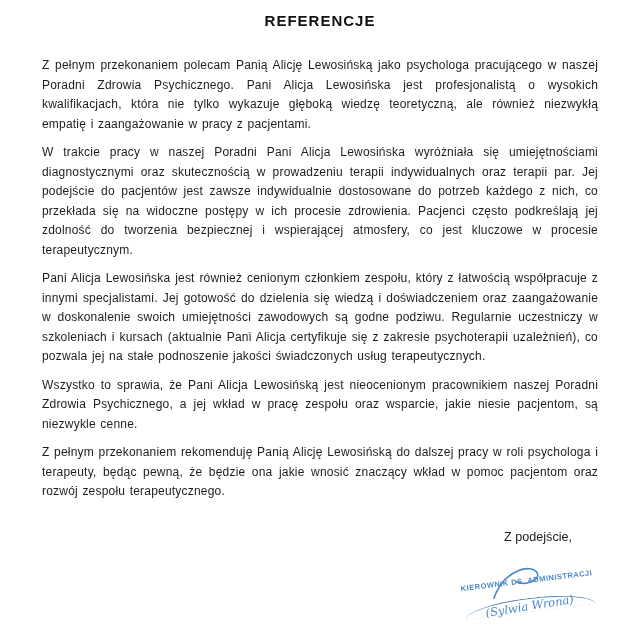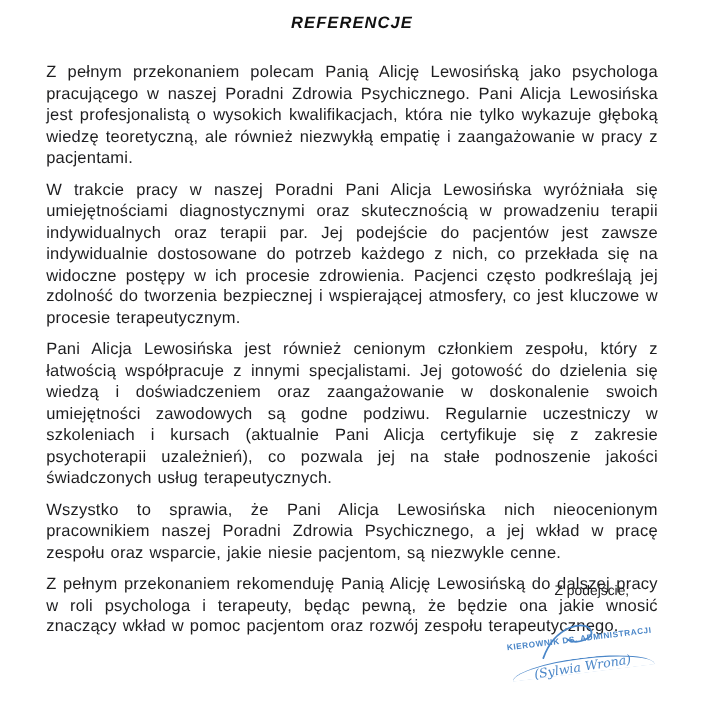--- a/index.html
+++ b/index.html
@@ -16,30 +16,29 @@
     color: #1d1d1f;
     overflow: hidden;
   }
   .doc-title {
     text-align: center;
     font-size: 15px;
     font-weight: bold;
     letter-spacing: 1px;
     padding-top: 12px;
     color: #111;
-    font-style: italic;
   }
   .doc-body {
     position: absolute;
     left: 42px;
     right: 42px;
     top: 56px;
   }
   .doc-body p {
-    font-size: 15px;
+    font-size: 12px;
     line-height: 19.5px;
     text-align: justify;
     color: #1d1d1f;
     margin-bottom: 9px;
     letter-spacing: 0.2px;
     word-spacing: 1px;
   }
   .closing {
     position: absolute;
     right: 68px;
@@ -95,21 +94,21 @@
 <body>
 
 <div class="page">
 
   <h1 class="doc-title">REFERENCJE</h1>
 
   <div class="doc-body">
     <p>Z pełnym przekonaniem polecam Panią Alicję Lewosińską jako psychologa pracującego w naszej Poradni Zdrowia Psychicznego. Pani Alicja Lewosińska jest profesjonalistą o wysokich kwalifikacjach, która nie tylko wykazuje głęboką wiedzę teoretyczną, ale również niezwykłą empatię i zaangażowanie w pracy z pacjentami.</p>
     <p>W trakcie pracy w naszej Poradni Pani Alicja Lewosińska wyróżniała się umiejętnościami diagnostycznymi oraz skutecznością w prowadzeniu terapii indywidualnych oraz terapii par. Jej podejście do pacjentów jest zawsze indywidualnie dostosowane do potrzeb każdego z nich, co przekłada się na widoczne postępy w ich procesie zdrowienia. Pacjenci często podkreślają jej zdolność do tworzenia bezpiecznej i wspierającej atmosfery, co jest kluczowe w procesie terapeutycznym.</p>
     <p>Pani Alicja Lewosińska jest również cenionym członkiem zespołu, który z łatwością współpracuje z innymi specjalistami. Jej gotowość do dzielenia się wiedzą i doświadczeniem oraz zaangażowanie w doskonalenie swoich umiejętności zawodowych są godne podziwu. Regularnie uczestniczy w szkoleniach i kursach (aktualnie Pani Alicja certyfikuje się z zakresie psychoterapii uzależnień), co pozwala jej na stałe podnoszenie jakości świadczonych usług terapeutycznych.</p>
-    <p>Wszystko to sprawia, że Pani Alicja Lewosińska nich nieocenionym pracownikiem naszej Poradni Zdrowia Psychicznego, a jej wkład w pracę zespołu oraz wsparcie, jakie niesie pacjentom, są niezwykle cenne.</p>
+    <p>Wszystko to sprawia, że Pani Alicja Lewosińską jest nieocenionym pracownikiem naszej Poradni Zdrowia Psychicznego, a jej wkład w pracę zespołu oraz wsparcie, jakie niesie pacjentom, są niezwykle cenne.</p>
     <p>Z pełnym przekonaniem rekomenduję Panią Alicję Lewosińską do dalszej pracy w roli psychologa i terapeuty, będąc pewną, że będzie ona jakie wnosić znaczący wkład w pomoc pacjentom oraz rozwój zespołu terapeutycznego.</p>
   </div>
 
   <div class="closing">Z podejście,</div>
 
   <div class="stamp">
     <svg class="stamp-flourish" width="70" height="34" viewBox="0 0 70 34">
       <path d="M6 30 C 20 2, 48 0, 52 10 C 55 18, 38 22, 30 16" fill="none" stroke="#4a86c8" stroke-width="1.6" stroke-linecap="round"></path>
     </svg>
     <span class="stamp-role">KIEROWNIK DS. ADMINISTRACJI</span>

